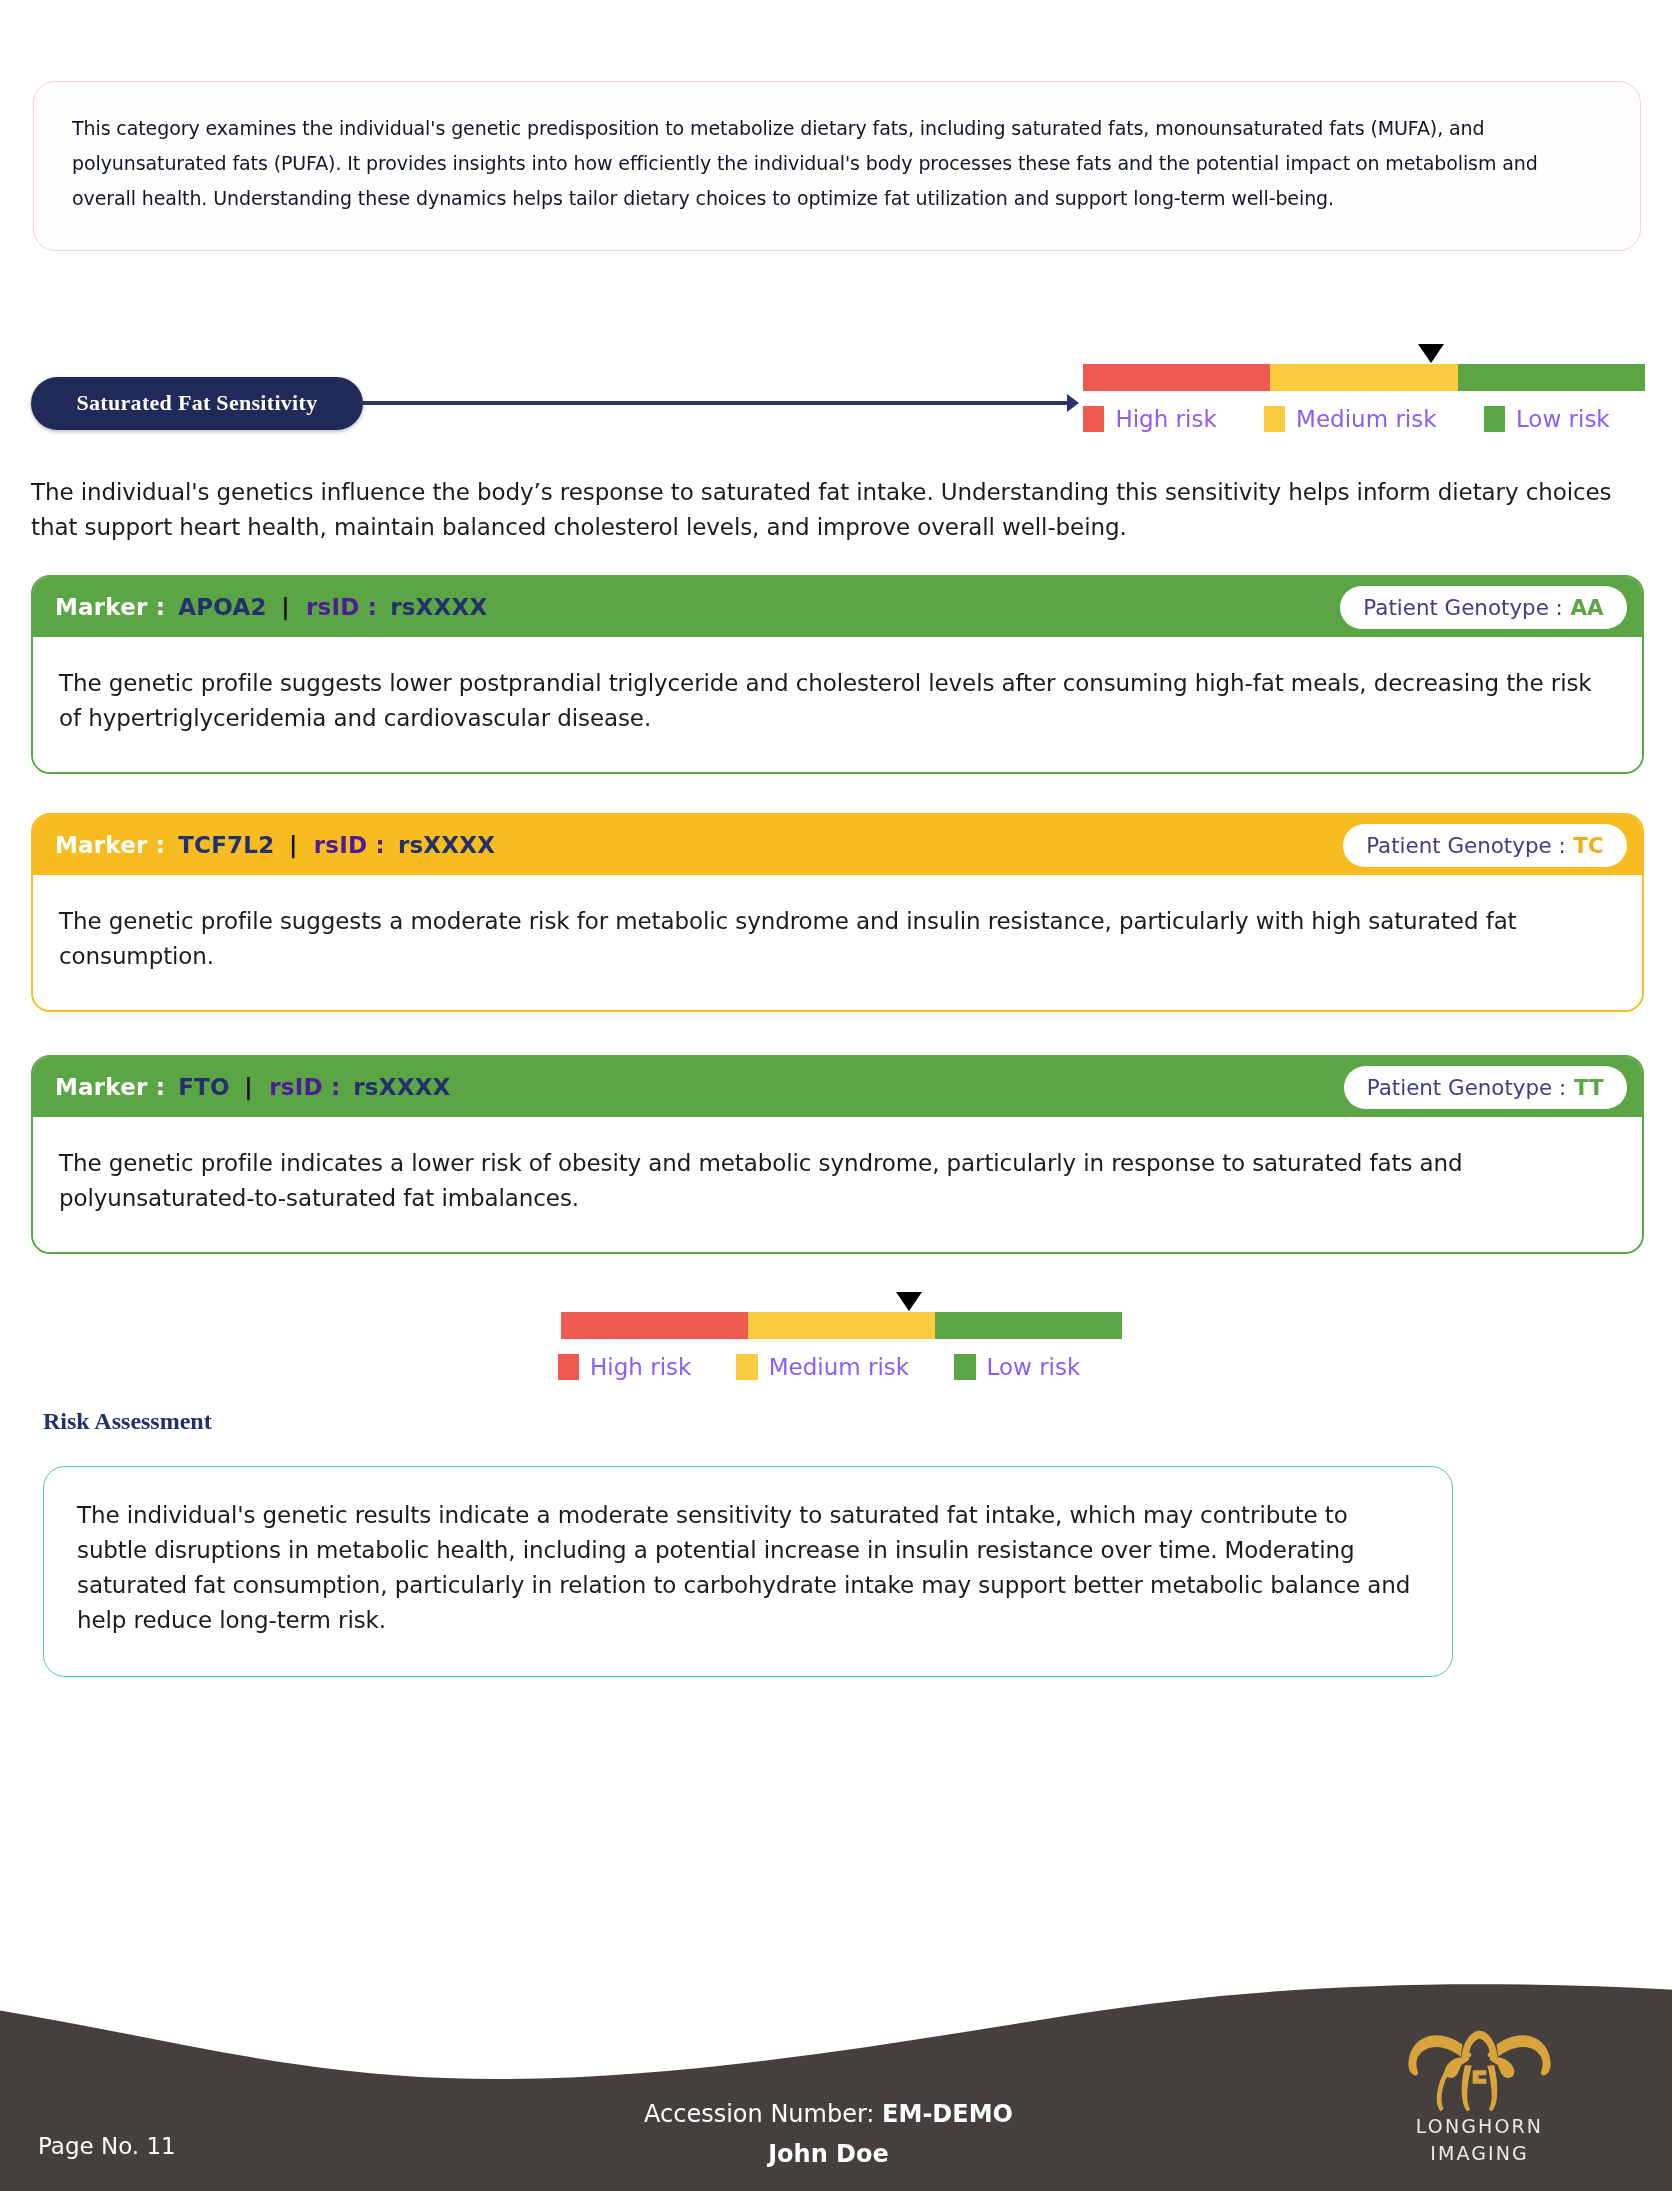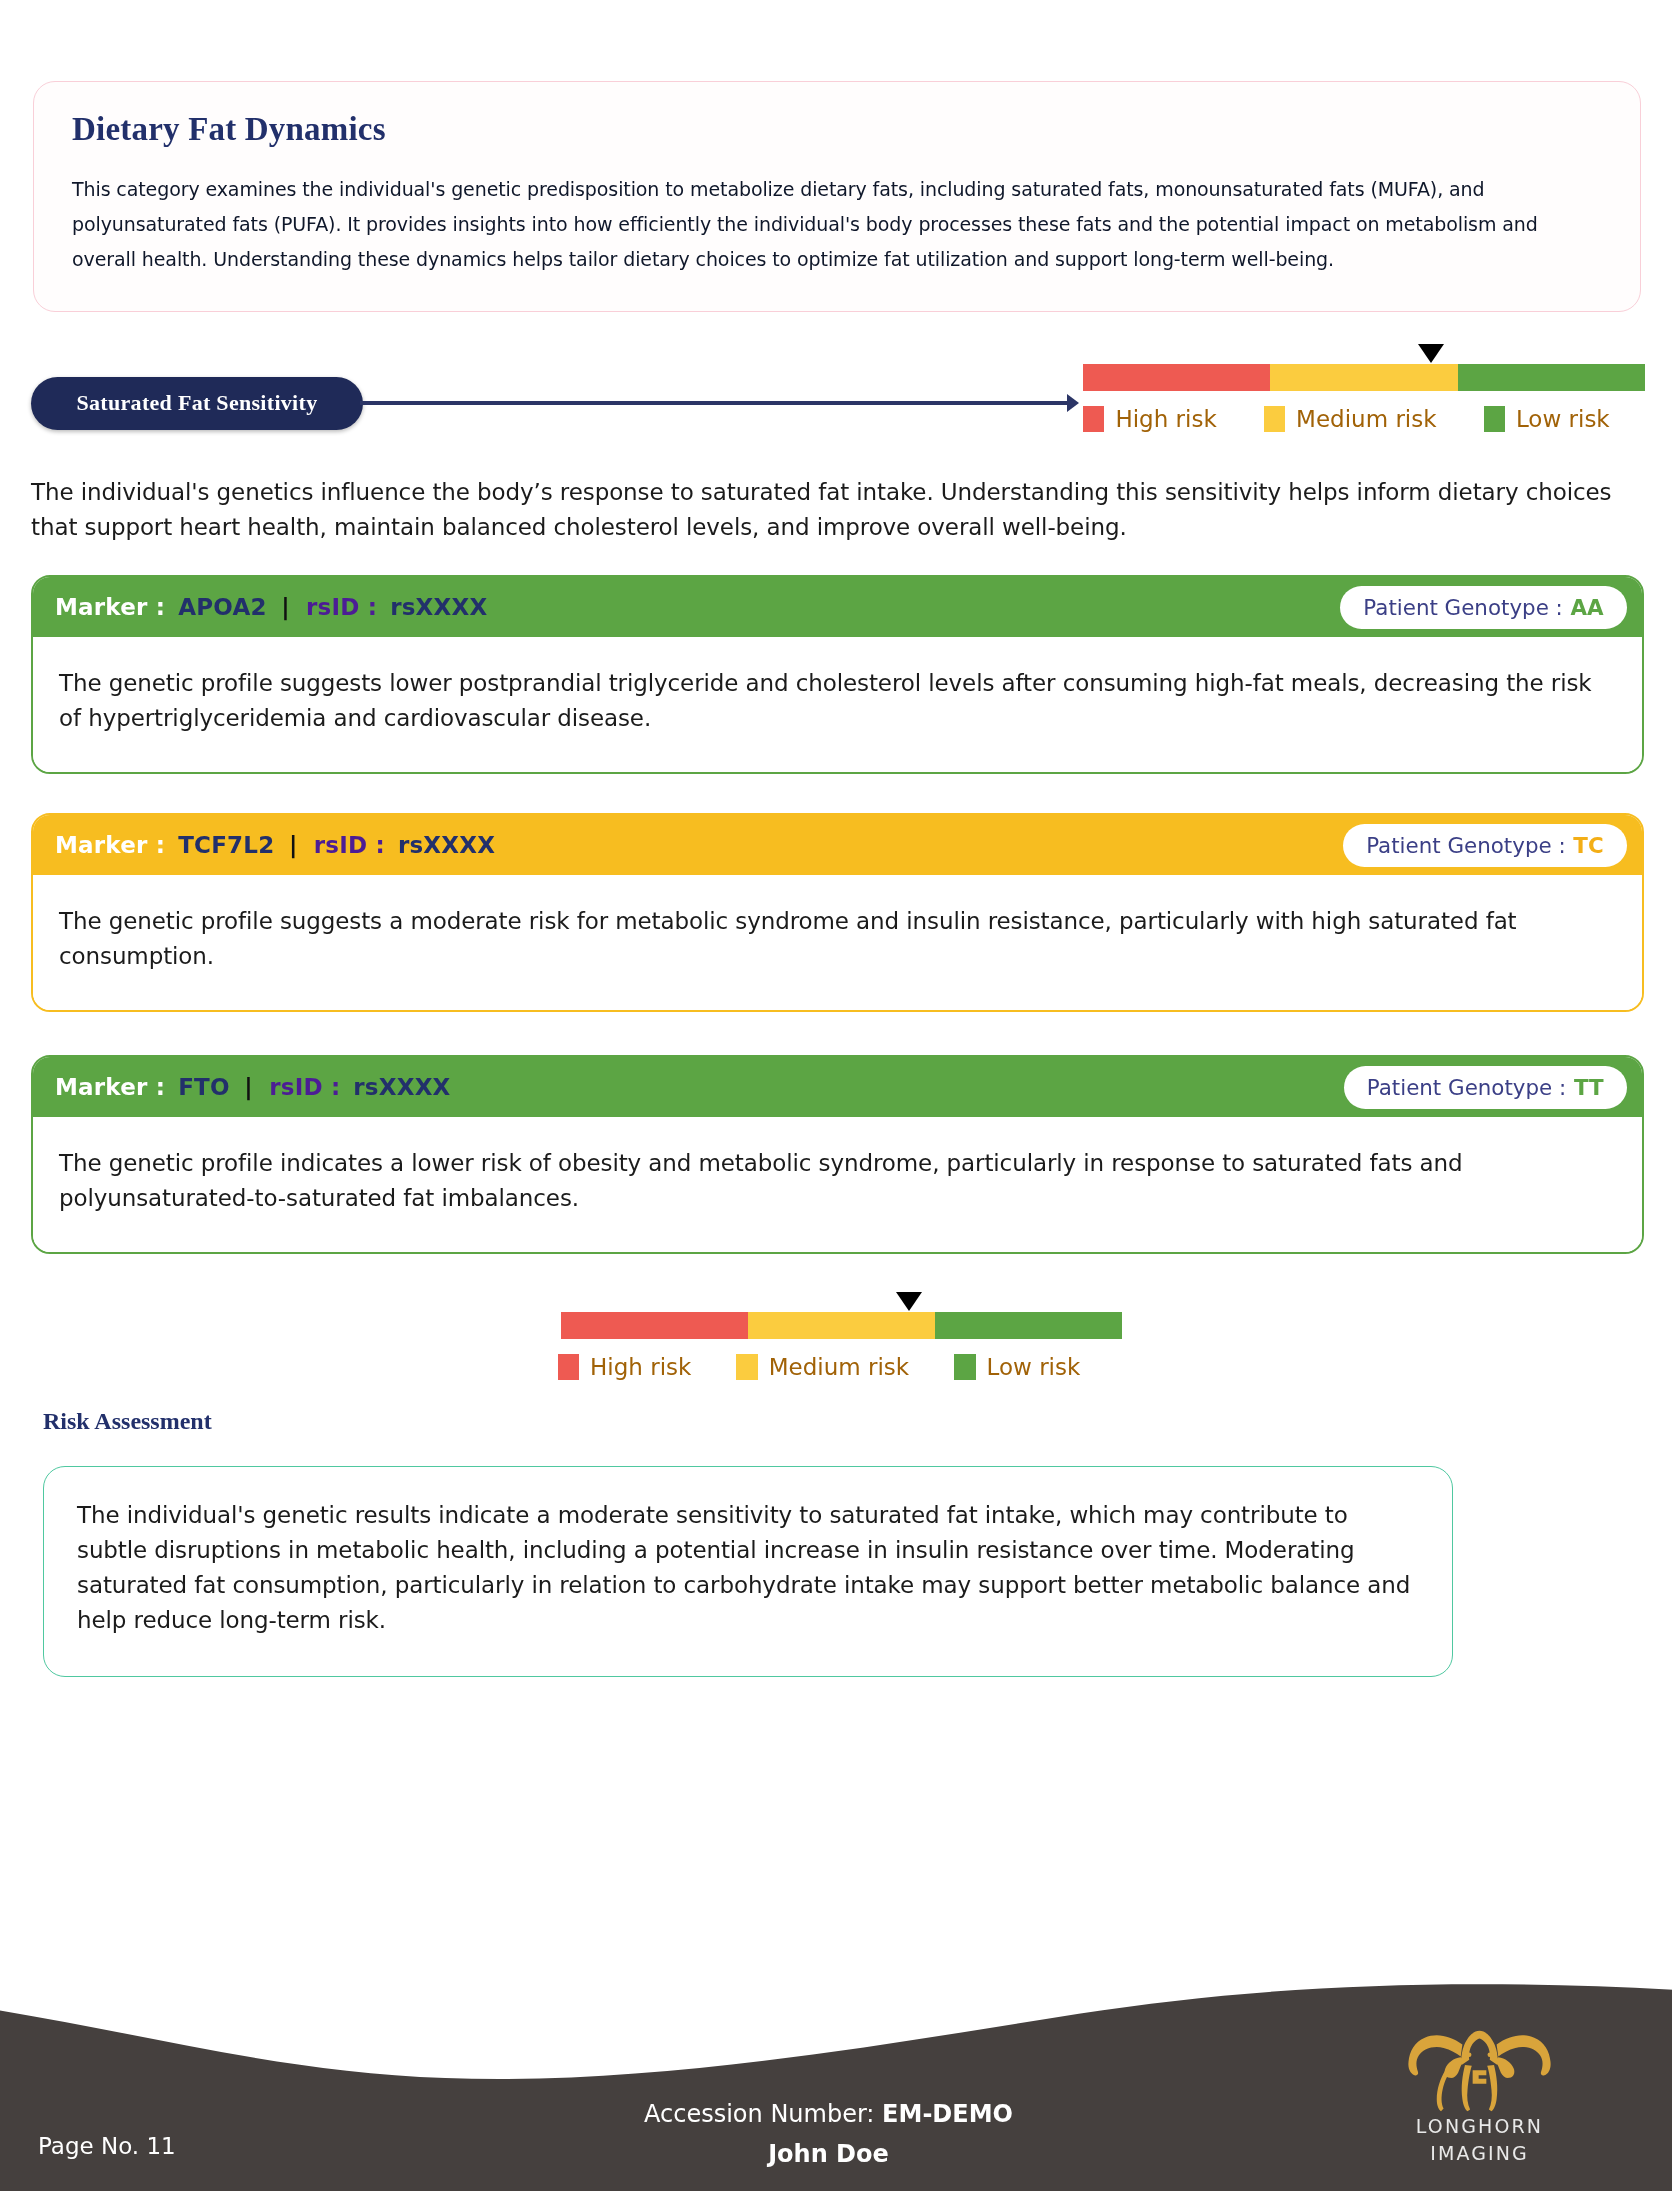--- a/index.html
+++ b/index.html
@@ -115,21 +115,21 @@
     align-items: center;
   }
   .legend-item { display: flex; align-items: center; }
   .legend-swatch {
     width: 21.4px; height: 26.5px;
     margin-right: 11px;
     flex: none;
   }
   .legend-text {
     font-size: 23px;
-    color: #a16207;
+    color: #8b5cf6;
     white-space: nowrap;
   }
 
   
   .meter-a { left: 1083px; top: 364px; width: 562px; }
   .meter-a .meter-legend { justify-content: flex-start; }
   .meter-a .legend-item + .legend-item { margin-left: 47px; }
 
   
   .meter-b { left: 561px; top: 1312px; width: 561px; }
@@ -294,21 +294,20 @@
     letter-spacing: 2.1px;
     line-height: 26.5px;
   }
 </style>
 </head>
 <body>
 
 <div class="page">
 
   <div class="intro-card">
-    <div class="intro-title">Dietary Fat Dynamics</div>
     <div class="intro-body">This category examines the individual's genetic predisposition to metabolize dietary fats, including saturated fats, monounsaturated fats (MUFA), and polyunsaturated fats (PUFA). It provides insights into how efficiently the individual's body processes these fats and the potential impact on metabolism and overall health. Understanding these dynamics helps tailor dietary choices to optimize fat utilization and support long-term well-being.</div>
   </div>
 
   <div class="cat-row">
     <div class="cat-pill">
       <span class="cat-pill-label">Saturated Fat Sensitivity</span>
     </div>
     <div class="cat-connector"></div>
     <div class="cat-arrowhead"></div>
   </div>

